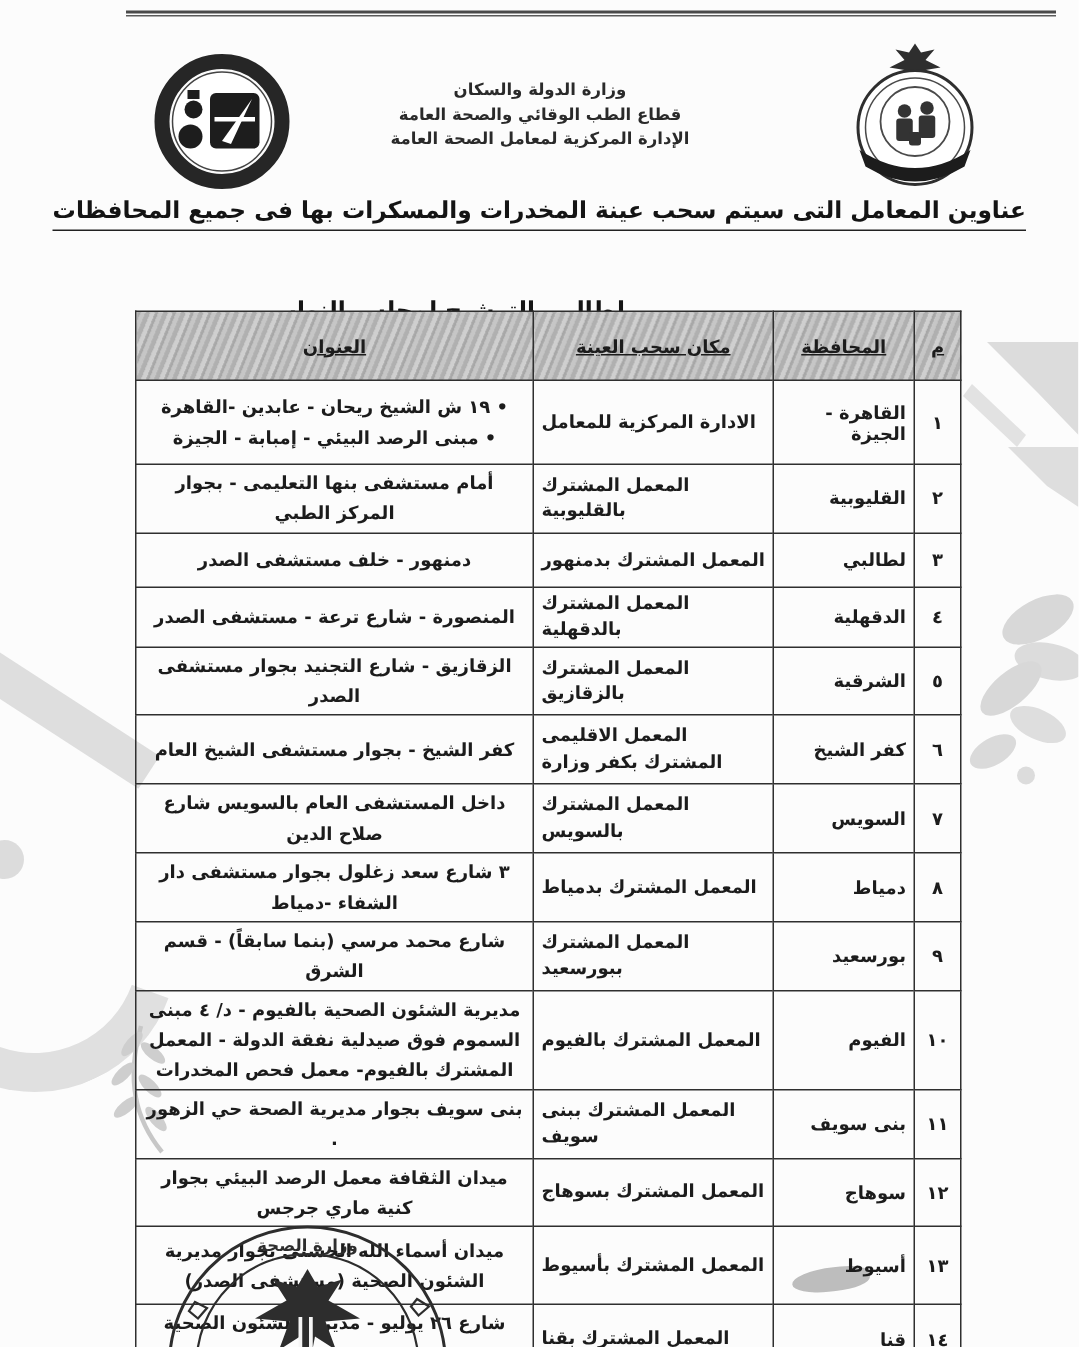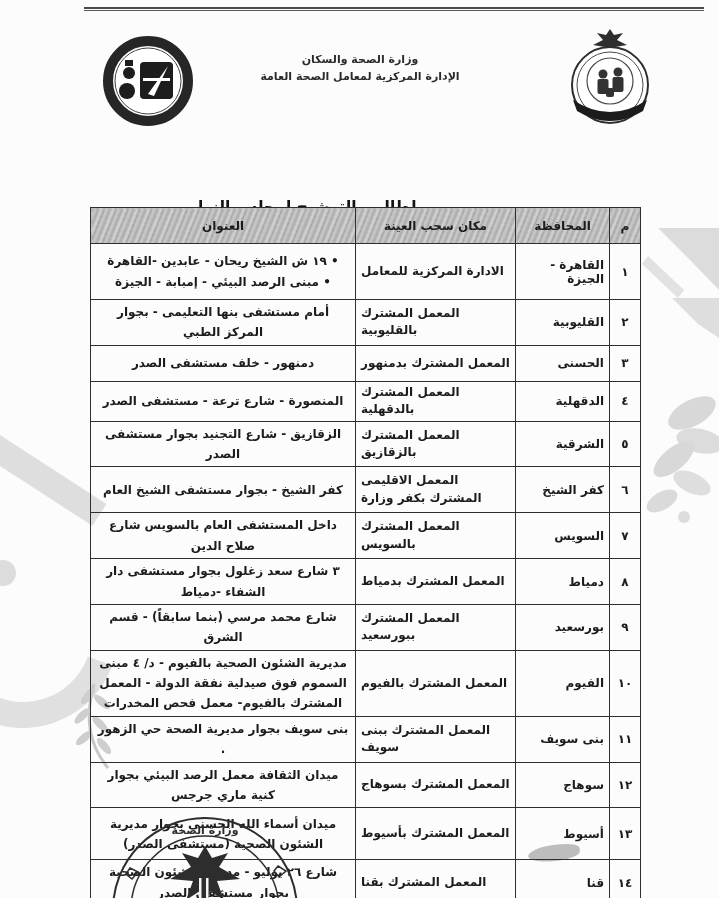--- a/index.html
+++ b/index.html
@@ -22,23 +22,23 @@
   .title2 { position:absolute; left:0; top:165px; width:599px; text-align:center; direction:rtl;margin-top:32px; }
   .title1 span, .title2 span { display:inline-block; font-weight:bold; font-size:15.5px; color:#141414;
     border-bottom:1.6px solid #222; padding-bottom:4px; }
 
   
   table.main { position:absolute; left:90px; top:207px; width:550px; border-collapse:collapse;
     table-layout:fixed; direction:rtl; }
   table.main td, table.main th { border:1.3px solid #2f2f2f; vertical-align:middle;
     font-size:12px; font-weight:bold; color:#1c1c1c; padding:2px 5px; }
   table.main { border:1.6px solid #252525; }
-  th { height:36px;
+  th { height:46px;
     background:repeating-linear-gradient(112deg,#a8a8a8 0 2px,#c6c6c6 2px 5px,#b0b0b0 5px 8px,#cfcfcf 8px 11px);
-    font-size:12.5px; color:#111; }
+    font-size:12.5px; color:#111;text-decoration:underline; }
   col.c-no { width:31px; } col.c-gov { width:94px; } col.c-place { width:160px; } col.c-addr { width:265px; }
   td.no { text-align:center; font-size:12px; }
   td.gov { text-align:right; }
   td.place { text-align:left; line-height:1.45; }
   td.addr { text-align:center; white-space:pre-line; line-height:1.7; padding-right:8px; }
   tr.h56 { height:56px; } tr.h46 { height:46px; } tr.h54 { height:54px; } tr.h52 { height:52px; }
   tr.h40 { height:40px; } tr.h36 { height:36px; } tr.h38 { height:38px; }
 
   
   .wm { position:absolute; pointer-events:none; }
@@ -66,37 +66,41 @@
     <circle cx="50" cy="45" r="33" fill="#ffffff" stroke="#444" stroke-width="1"></circle>
     <rect x="42" y="26" width="33" height="37" rx="4" fill="#1d1d1d"></rect>
     <path d="M70 30 L50 58 L56 60 Z" fill="#ffffff"></path>
     <rect x="45" y="42" width="27" height="3" fill="#ffffff"></rect>
     <circle cx="31" cy="37" r="6" fill="#1d1d1d"></circle>
     <circle cx="29" cy="55" r="8" fill="#1d1d1d"></circle>
     <rect x="27" y="24" width="8" height="6" fill="#1d1d1d"></rect>
   </svg>
 
   <div class="ministry-block">
-    <div>وزارة الصحة والسكان</div>
+    <div>وزارة الدولة والسكان</div>
+    <div>قطاع الطب الوقائي والصحة العامة</div>
     <div>الإدارة المركزية لمعامل الصحة العامة</div>
   </div>
 
   <svg class="emblem emblem-right" viewBox="0 0 104 100">
     <path d="M52 1 l4 6 9 -2 -6 7 10 5 -12 2 3 8 -8 -5 -8 5 3 -8 -12 -2 10 -5 -6 -7 9 2 z" fill="#2e2e2e"></path>
     <circle cx="52" cy="57" r="38" fill="#ffffff" stroke="#2e2e2e" stroke-width="2"></circle>
     <circle cx="52" cy="57" r="33" fill="none" stroke="#4a4a4a" stroke-width="1"></circle>
     <circle cx="52" cy="53" r="23" fill="none" stroke="#4a4a4a" stroke-width="1.2"></circle>
     <circle cx="45" cy="46" r="4.5" fill="#333"></circle>
       <rect x="39.5" y="51" width="11" height="15" rx="2" fill="#333"></rect>
     <circle cx="60" cy="44" r="4.5" fill="#333"></circle>
       <rect x="54.5" y="49" width="11" height="15" rx="2" fill="#333"></rect>
     <rect x="48" y="60" width="8" height="9" rx="2" fill="#333"></rect>
     <path d="M15 72 Q52 96 89 72 L85 83 Q52 103 19 83 Z" fill="#1c1c1c"></path>
   </svg>
 
+  <div class="title1">
+    <span>عناوين المعامل التى سيتم سحب عينة المخدرات والمسكرات بها فى جميع المحافظات</span>
+  </div>
   <div class="title2">
     <span>لطالبي الترشيح لمجلس النواب</span>
   </div>
 
   <svg class="wm wm-chevron" viewBox="0 0 81 110">
     <polygon points="20,0 81,0 81,62 54,34" fill="#dcdcdc"></polygon>
     <polygon points="10,28 46,62 40,70 4,36" fill="#e2e2e2"></polygon>
     <polygon points="34,70 81,70 81,110 60,96" fill="#dedede"></polygon>
   </svg>
   <svg class="wm wm-floral" viewBox="0 0 79 160">
@@ -144,21 +148,21 @@
 • مبنى الرصد البيئي - إمبابة - الجيزة</td>
     </tr>
     <tr class="h40">
       <td class="no">٢</td>
       <td class="gov">القليوبية</td>
       <td class="place">المعمل المشترك بالقليوبية</td>
       <td class="addr">أمام مستشفى بنها التعليمى - بجوار المركز الطبي</td>
     </tr>
     <tr class="h36">
       <td class="no">٣</td>
-      <td class="gov">الحسنى</td>
+      <td class="gov">لطالبي</td>
       <td class="place">المعمل المشترك بدمنهور</td>
       <td class="addr">دمنهور - خلف مستشفى الصدر</td>
     </tr>
     <tr class="h36">
       <td class="no">٤</td>
       <td class="gov">الدقهلية</td>
       <td class="place">المعمل المشترك بالدقهلية</td>
       <td class="addr">المنصورة - شارع ترعة - مستشفى الصدر</td>
     </tr>
     <tr class="h36">

